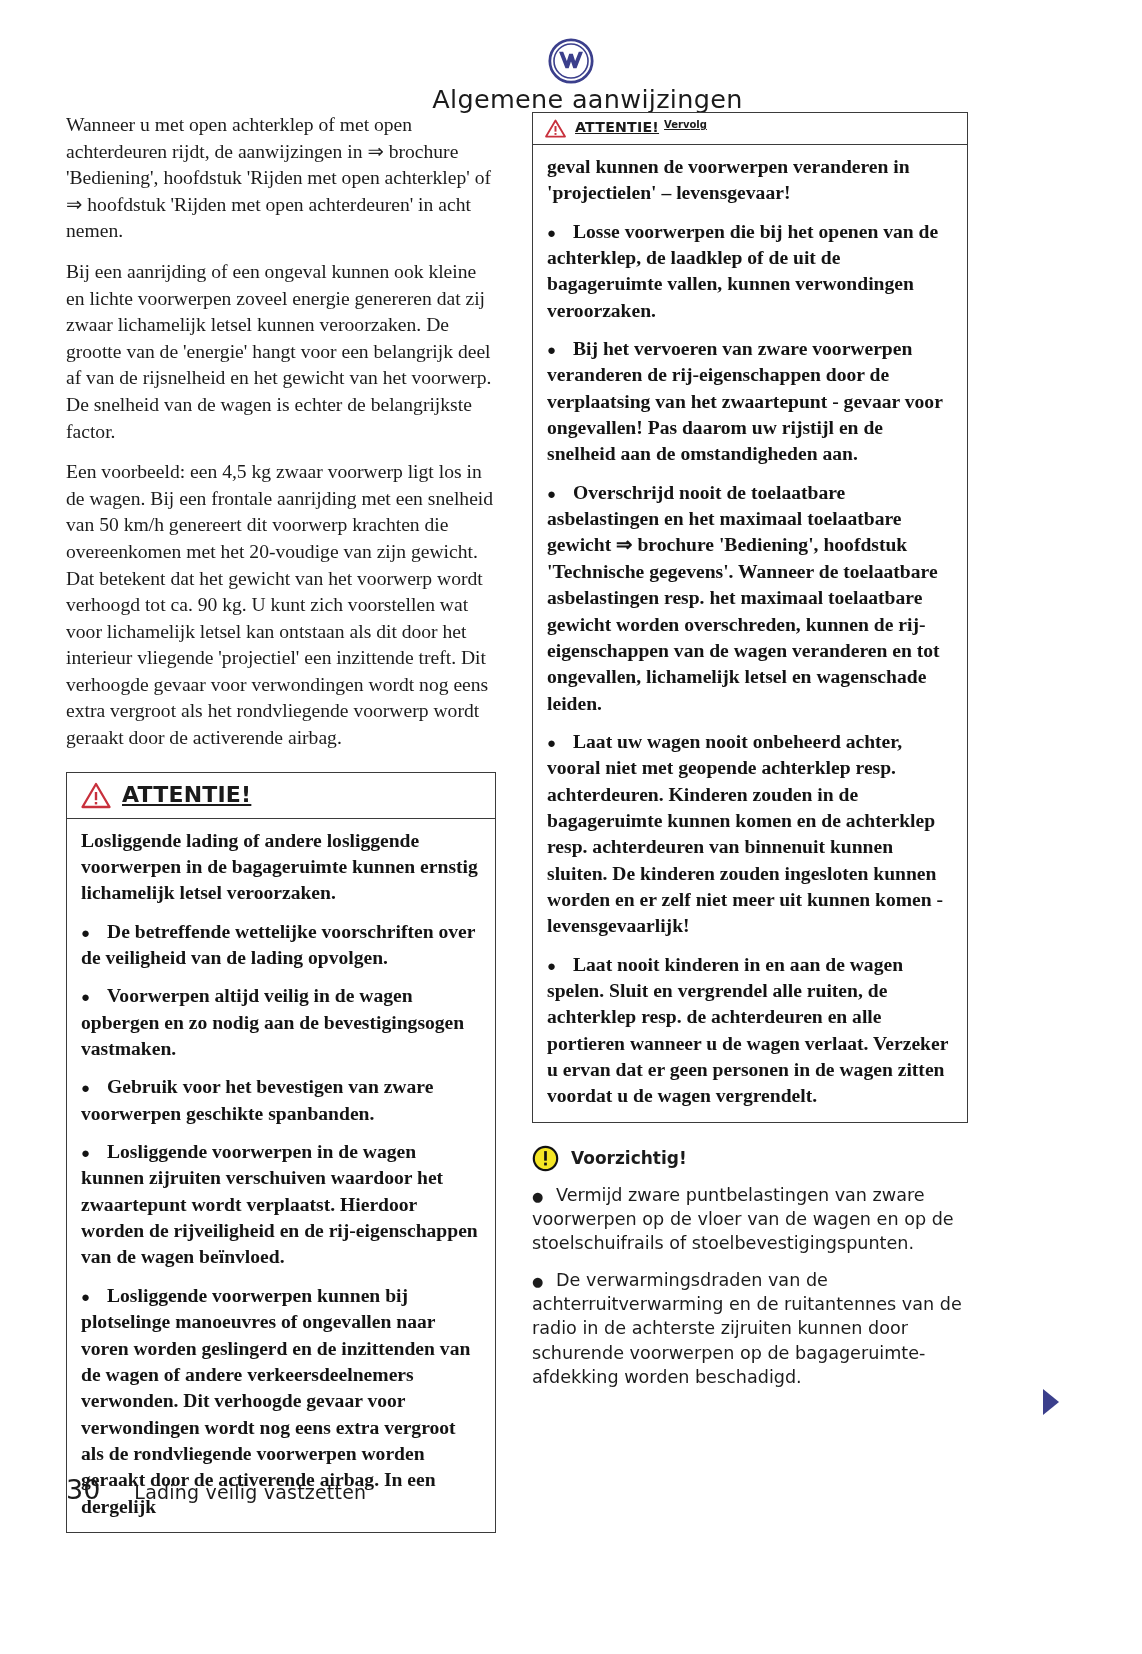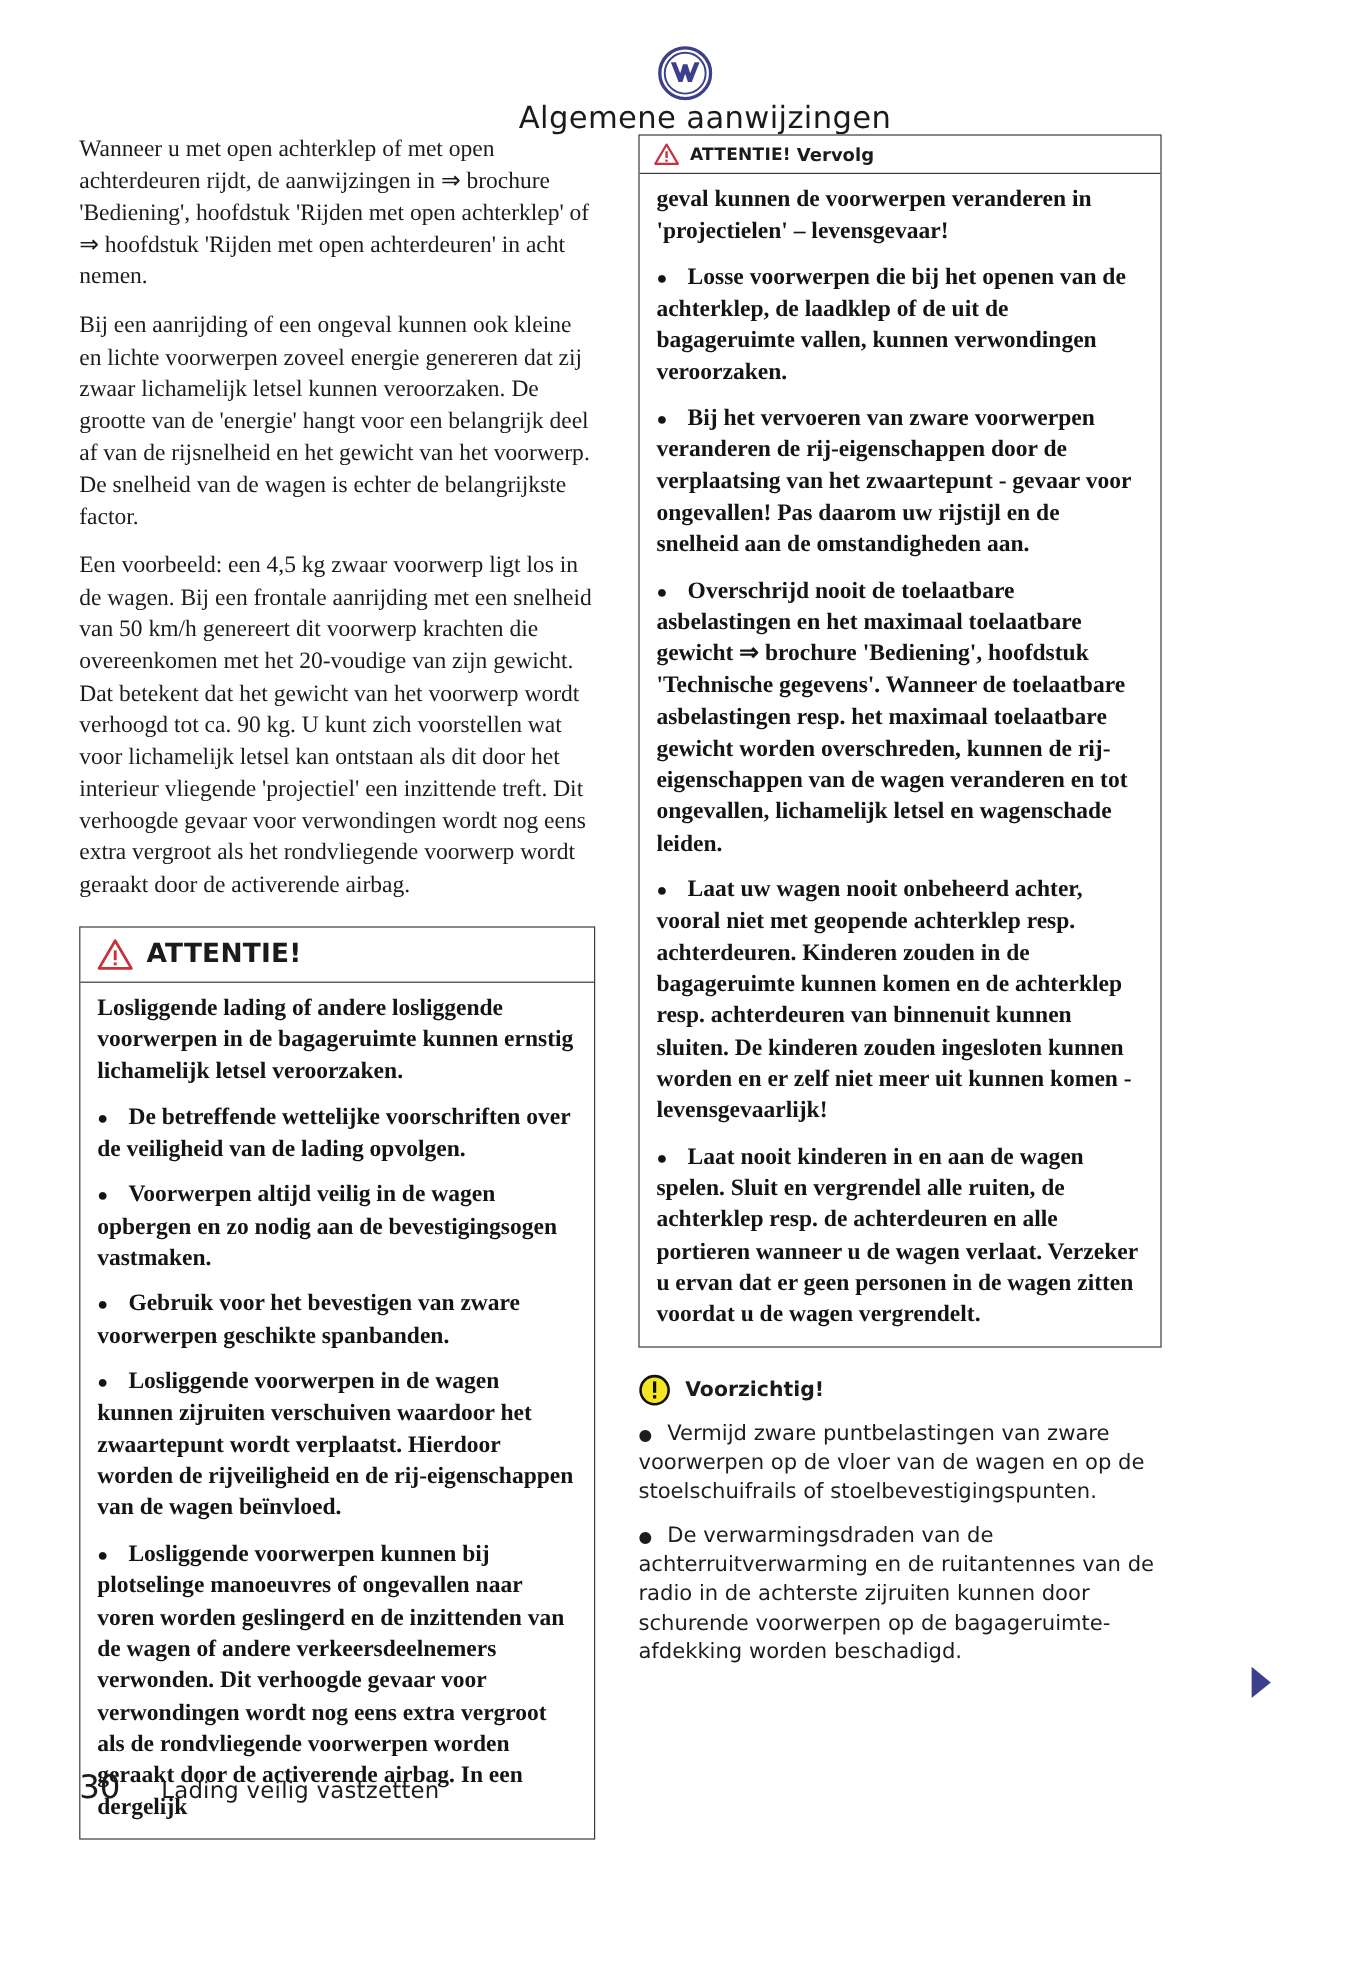--- a/index.html
+++ b/index.html
@@ -75,42 +75,42 @@
   
   .warnbox {
     border: 1.4px solid #3b3b3b;
     background: #ffffff;
     box-sizing: border-box;
   }
   .warnbox-head {
     border-bottom: 1.2px solid #3b3b3b;
     padding: 9px 12px 9px 14px;
     display: flex;
-    align-items: center;
     gap: 11px;
+    text-decoration: underline;
   }
   .warnbox-head.small { padding: 6px 10px 6px 12px; gap: 9px; }
 
   .tri-icon { flex: 0 0 auto; display: block; }
 
   .warnbox-head-label {
     font-family: "DejaVu Sans", sans-serif;
     font-weight: 700;
     font-size: 22px;
     letter-spacing: 0.2px;
     color: #1b1b1b;
   }
   .warnbox-head.small .warnbox-head-label {
     font-size: 14.2px;
     font-weight: 700;
   }
   .warnbox-head-sub {
     font-family: "DejaVu Sans", sans-serif;
     font-weight: 700;
-    font-size: 15px;
+    font-size: 10px;
     color: #1b1b1b;
     margin-left: -4px;
   }
 
   .warnbox-body {
     padding: 9px 12px 12px 14px;
   }
   .warnbox-body p {
     font-family: "Liberation Serif", serif;
     font-weight: 700;

